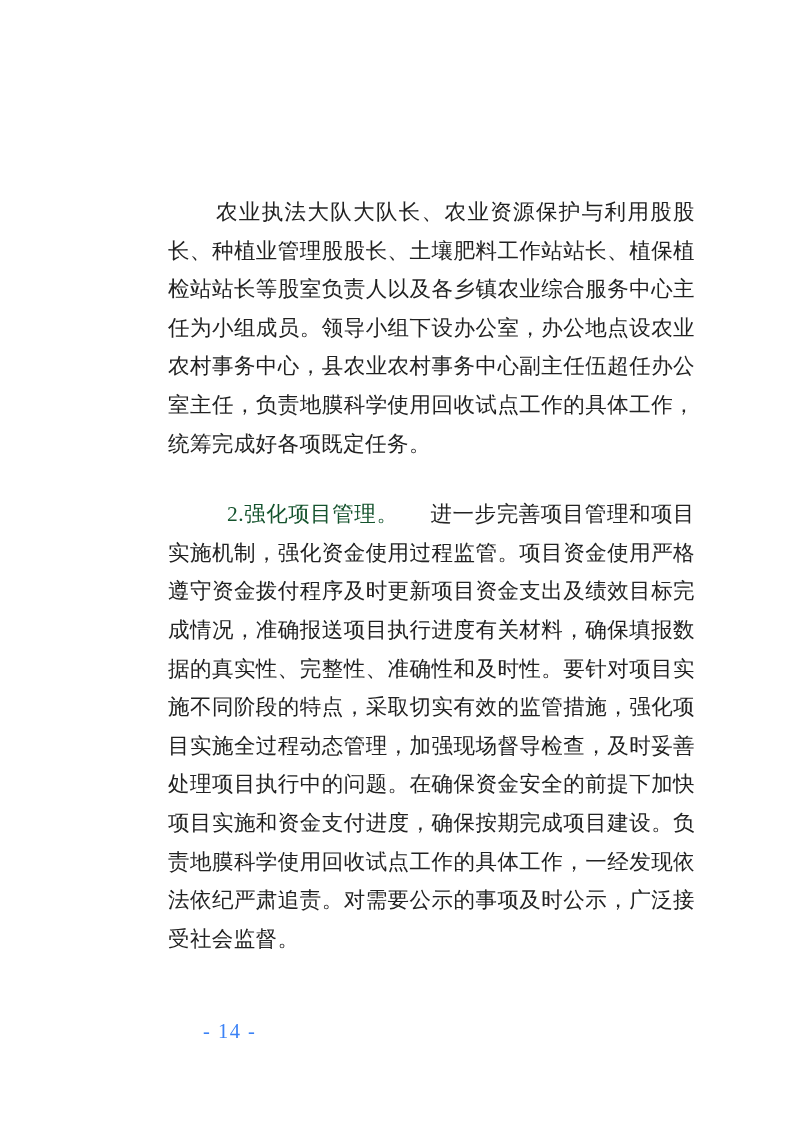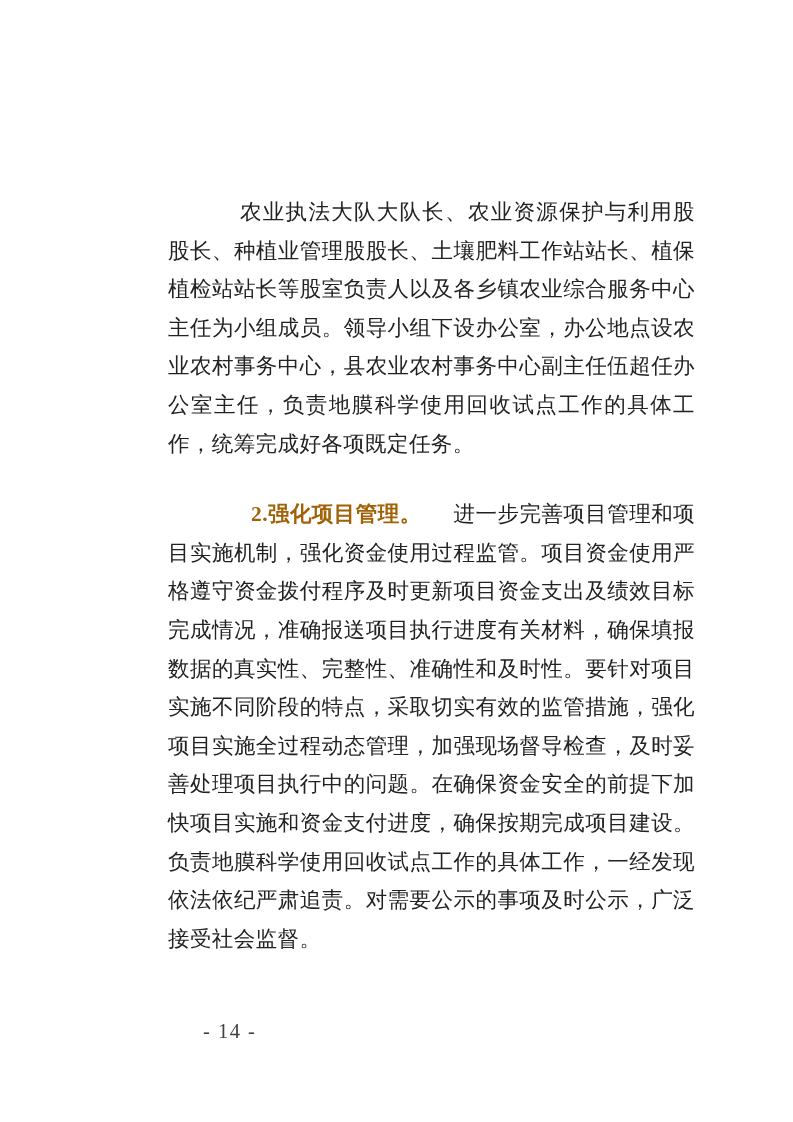--- a/index.html
+++ b/index.html
@@ -27,30 +27,29 @@
     line-height: 38.6px;
     color: #222222;
     text-align: justify;
     text-justify: inter-character;
     letter-spacing: 0.4px;
   }
   .para.indent {
     text-indent: 2em;
   }
   .lead {
-    font-weight: 700;
-    color: #a16207;
-    margin-left: 24px;
+    font-weight: 400;
+    color: #14532d;
   }
   .page-footer {
     position: absolute;
     left: 139px;
     top: 972px;
     font-size: 20.5px;
-    color: #404040;
+    color: #3b82f6;
     letter-spacing: 1.5px;
   }
 </style>
 </head>
 <body>
 
 <div class="page">
   <main class="content">
 
     <p class="para"><span class="lead"></span><span>农业执法大队大队长、农业资源保护与利用股股长、种植业管理股股长、土壤肥料工作站站长、植保植检站站长等股室负责人以及各乡镇农业综合服务中心主任为小组成员。领导小组下设办公室，办公地点设农业农村事务中心，县农业农村事务中心副主任伍超任办公室主任，负责地膜科学使用回收试点工作的具体工作，统筹完成好各项既定任务。</span></p>

